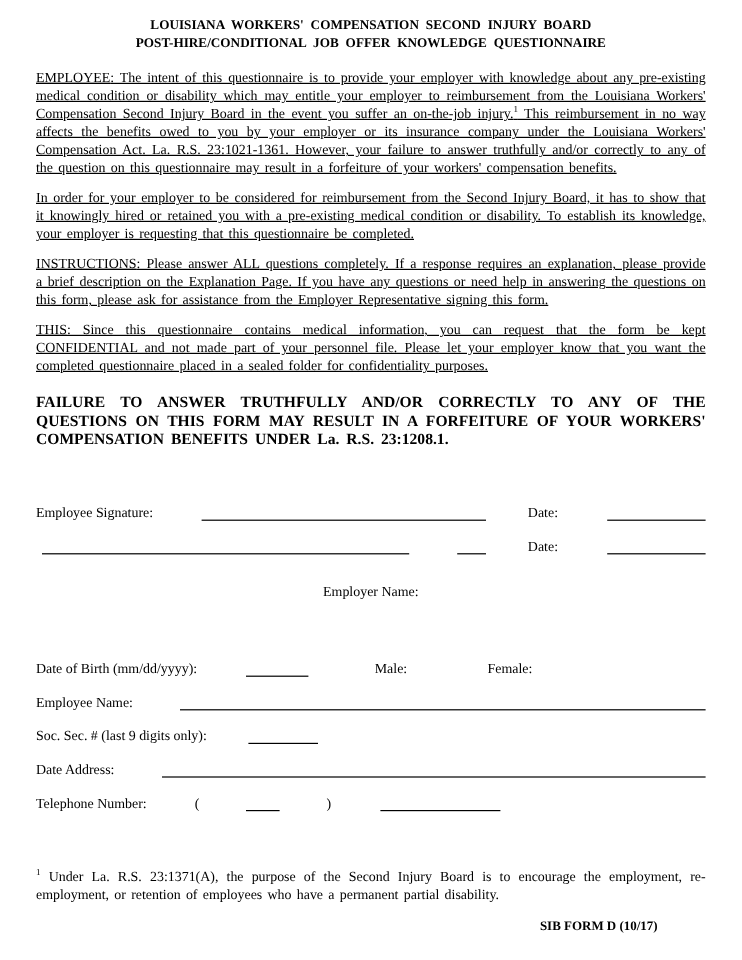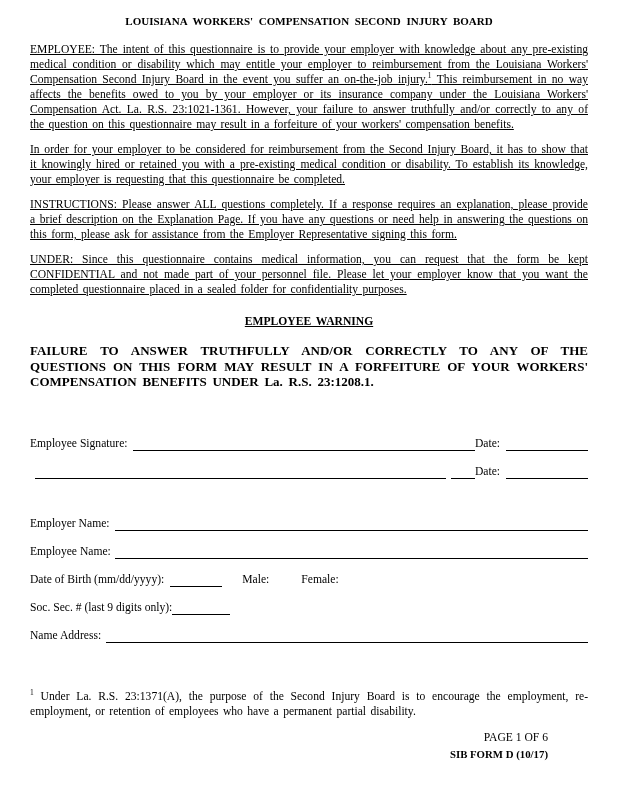--- a/index.html
+++ b/index.html
@@ -24,30 +24,30 @@
   .warn-head {
     text-align: center; font-weight: bold; font-size: 11.6px;
     text-decoration: underline; margin-top: 18px; word-spacing: 2px;
   }
   .warn-body {
     font-weight: bold; font-size: 13px; line-height: 15.5px;
     text-align: justify; margin-top: 15px; word-spacing: 2.5px;
   }
 
   .row {
-    display: flex; align-items: flex-end;
-    font-size: 11.6px; line-height: 14px; white-space: nowrap;
+    display: flex; align-items: center;
+    font-size: 11.6px; line-height: 14px; white-space: nowrap; gap: 35px;
   }
   .blank { border-bottom: 1px solid #000; height: 13px; box-sizing: border-box; }
   .fill { flex: 1; }
   .lbl { flex: 0 0 auto; }
 
   .sig1 { margin-top: 47px; }
   .sig2 { margin-top: 14px; }
-  .f1   { margin-top: 38px; }
+  .f1   { margin-top: 24px; flex-direction: column; }
   .fgap { margin-top: 14px; }
 
   .footnote {
     font-size: 11.6px; line-height: 15px; text-align: justify;
     margin-top: 46px; word-spacing: 1.5px;
   }
   .footer { text-align: right; padding-right: 40px; margin-top: 8px; }
   .footer .pg { font-size: 11.6px; line-height: 16px; }
   .footer .fid { font-size: 10.8px; font-weight: bold; line-height: 16px; }
 
@@ -56,31 +56,31 @@
   .w24 { width: 24px; } .w28 { width: 28px; } .w52 { width: 52px; }
   .w58 { width: 58px; } .w82 { width: 82px; } .w100 { width: 100px; }
 </style>
 </head>
 <body>
 
 <div class="page">
 
   <div class="title">
     <div>LOUISIANA WORKERS' COMPENSATION SECOND INJURY BOARD</div>
+    <div>POST-HIRE/CONDITIONAL JOB OFFER KNOWLEDGE QUESTIONNAIRE</div>
   </div>
 
   <p class="para mt" style="margin-top:13px;"><span class="ulead">EMPLOYEE</span><span>: The intent of this questionnaire is to provide your employer with knowledge about any pre-existing medical condition or disability which may entitle your employer to reimbursement from the Louisiana Workers' Compensation Second Injury Board in the event you suffer an on-the-job injury.</span><sup>1</sup><span> This reimbursement in no way affects the benefits owed to you by your employer or its insurance company under the Louisiana Workers' Compensation Act. La. R.S. 23:1021-1361. However, your failure to answer truthfully and/or correctly to any of the question on this questionnaire may result in a forfeiture of your workers' compensation benefits.</span></p>
 
   <p class="para mt">In order for your employer to be considered for reimbursement from the Second Injury Board, it has to show that it knowingly hired or retained you with a pre-existing medical condition or disability. To establish its knowledge, your employer is requesting that this questionnaire be completed.</p>
 
   <p class="para mt"><span class="ulead">INSTRUCTIONS</span><span>: Please answer </span><span class="ulead">ALL</span><span> questions completely. If a response requires an explanation, please provide a brief description on the Explanation Page. If you have any questions or need help in answering the questions on this form, please ask for assistance from the Employer Representative signing this form.</span></p>
 
-  <p class="para mt"><span class="ulead">UNDER</span><span>: Since this questionnaire contains medical information, you can request that the form be kept CONFIDENTIAL and not made part of your personnel file. Please let your employer know that you want the completed questionnaire placed in a sealed folder for confidentiality purposes.</span></p>
+  <p class="para mt"><span class="ulead">THIS</span><span>: Since this questionnaire contains medical information, you can request that the form be kept CONFIDENTIAL and not made part of your personnel file. Please let your employer know that you want the completed questionnaire placed in a sealed folder for confidentiality purposes.</span></p>
 
-  <div class="warn-head">EMPLOYEE WARNING</div>
 
   <p class="warn-body">FAILURE TO ANSWER TRUTHFULLY AND/OR CORRECTLY TO ANY OF THE QUESTIONS ON THIS FORM MAY RESULT IN A FORFEITURE OF YOUR WORKERS' COMPENSATION BENEFITS UNDER La. R.S. 23:1208.1.</p>
 
   <div class="row sig1">
     <span class="lbl">Employee Signature:</span>
     <span class="blank fill ml5"></span>
     <span class="lbl ml12">Date:</span>
     <span class="blank w82 ml6"></span>
   </div>
 
@@ -90,42 +90,48 @@
     <span class="lbl ml12">Date:</span>
     <span class="blank w82 ml6"></span>
   </div>
 
   <div class="row f1">
     <span class="lbl">Employer Name:</span>
     <span class="blank fill ml5"></span>
   </div>
 
   <div class="row fgap">
-    <span class="lbl">Employee Name:</span>
-    <span class="blank fill ml4"></span>
-  </div>
-
-  <div class="row fgap">
     <span class="lbl">Date of Birth (mm/dd/yyyy):</span>
     <span class="blank w52 ml6"></span>
     <span class="lbl ml20">Male:</span>
     <span class="lbl ml32">Female:</span>
+  </div>
+
+  <div class="row fgap">
+    <span class="lbl">Employee Name:</span>
+    <span class="blank fill ml4"></span>
   </div>
 
   <div class="row fgap">
     <span class="lbl">Soc. Sec. # (last 9 digits only):</span>
     <span class="blank w58"></span>
   </div>
 
   <div class="row fgap">
-    <span class="lbl">Name Address:</span>
+    <span class="lbl">Date Address:</span>
     <span class="blank fill ml5"></span>
   </div>
 
+  <div class="row fgap">
+    <span class="lbl">Telephone Number:</span>
+    <span class="lbl ml5">(</span>
+    <span class="blank w28 ml4"></span>
+    <span class="lbl ml4">)</span>
+    <span class="blank w100 ml6"></span>
+  </div>
 
   <p class="footnote"><sup>1</sup><span> Under La. R.S. 23:1371(A), the purpose of the Second Injury Board is to encourage the employment, re-employment, or retention of employees who have a permanent partial disability.</span></p>
 
   <div class="footer">
-    <div class="pg">PAGE 1 OF 6</div>
     <div class="fid">SIB FORM D (10/17)</div>
   </div>
 
 </div>
 
 </body></html>

